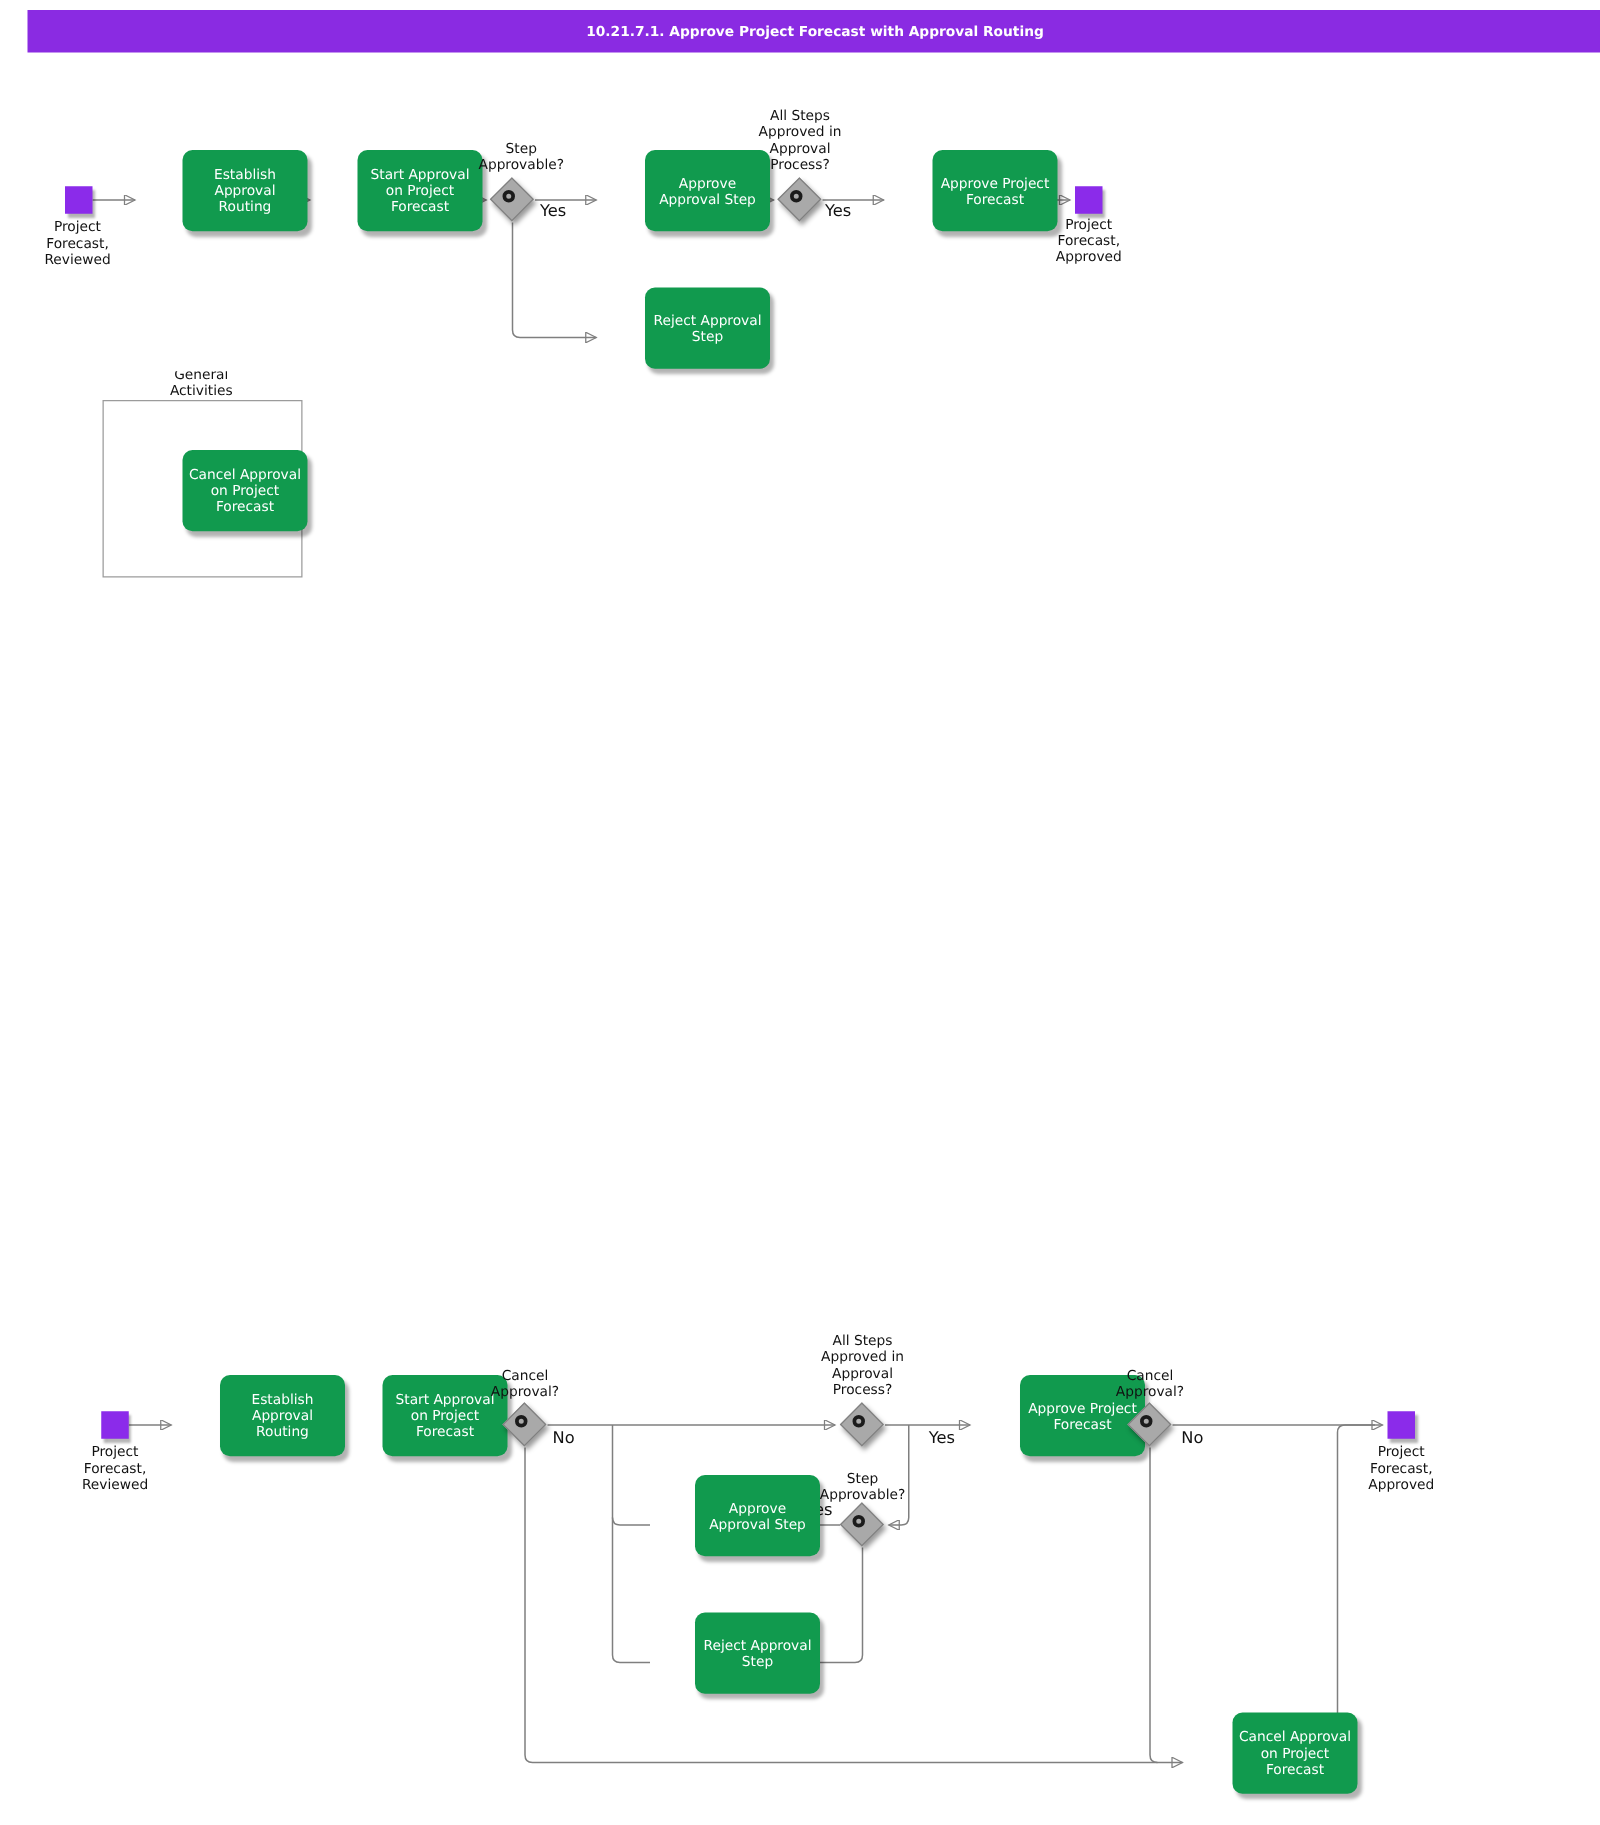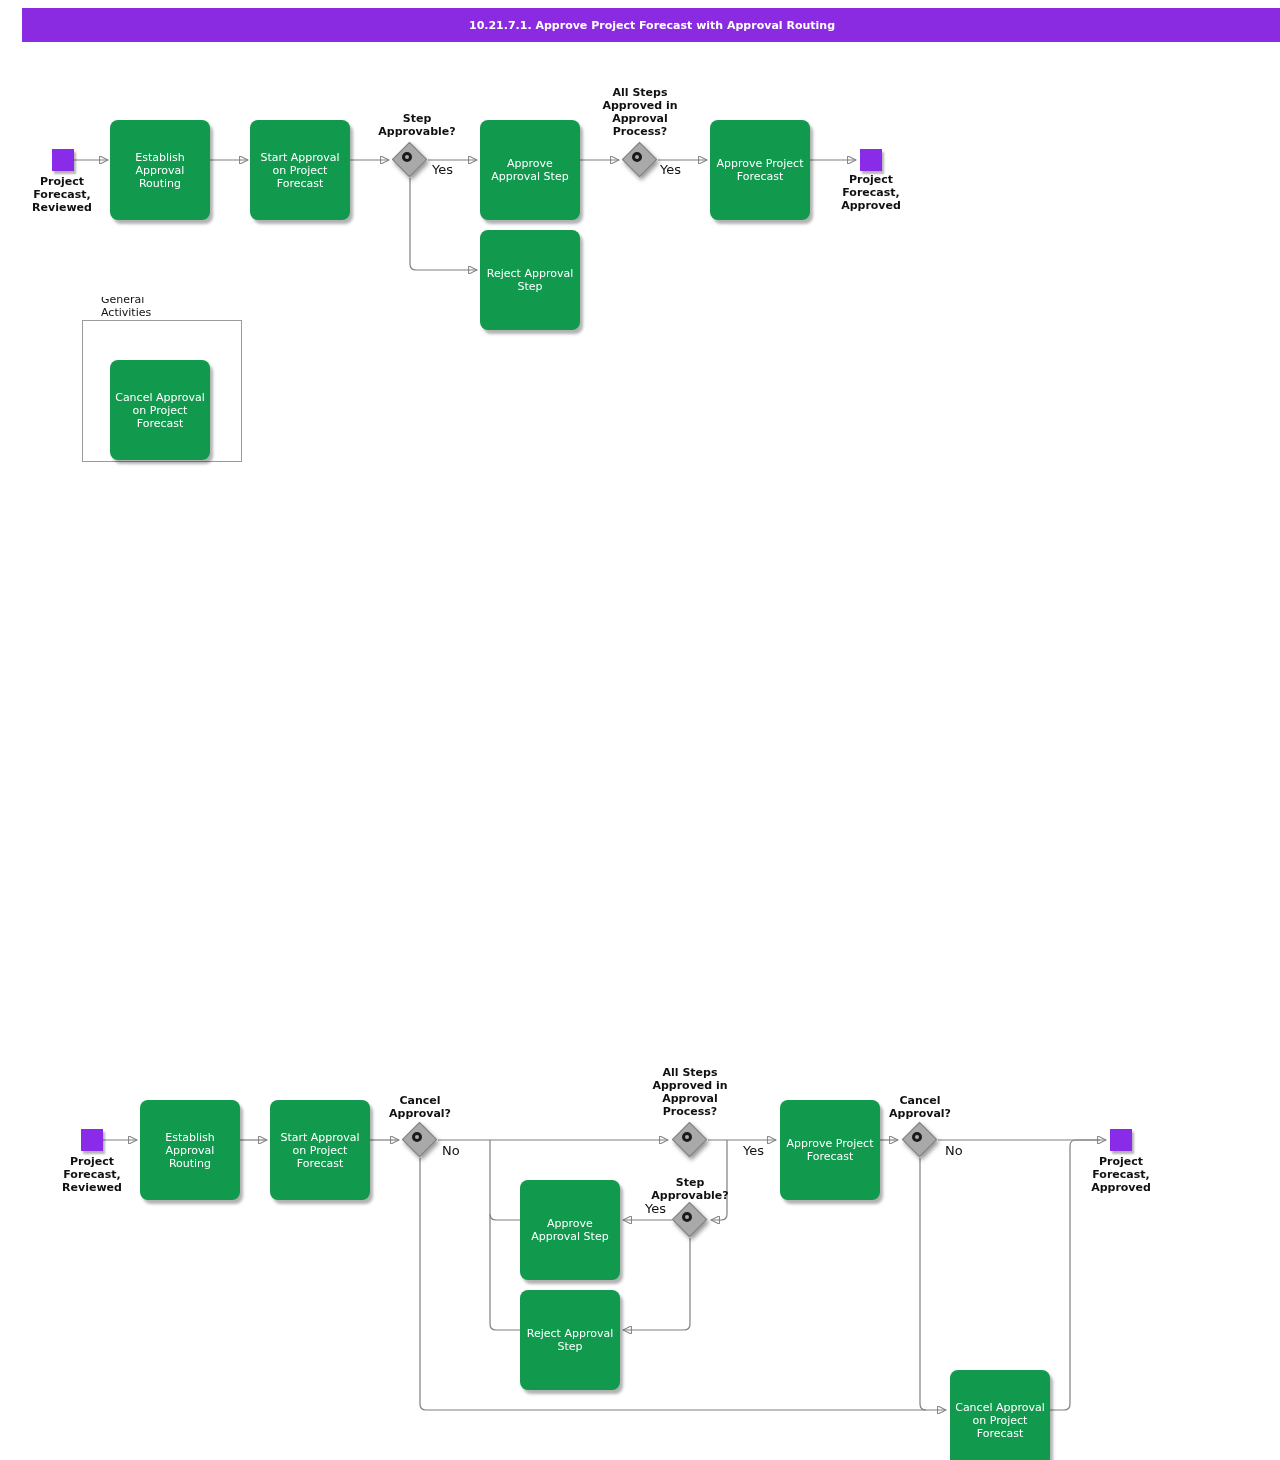--- a/index.html
+++ b/index.html
@@ -17,26 +17,27 @@
     position:absolute; left:22px; top:8px; width:1260px; height:34px;
     background:var(--title-bar); color:#ffffff;
     display:flex; align-items:center; justify-content:center;
     font-size:11px; font-weight:bold;
   }
 
   svg.wires { position:absolute; left:0; top:0; width:1280px; height:1460px; z-index:1; }
   svg.wires path { fill:none; stroke:var(--connector-gray); stroke-width:1.2px; }
 
   .activity {
-    position:absolute; width:100px; height:100px; z-index:2;
+    position:absolute; width:100px; height:65px; z-index:2;
     background:var(--activity-green); border-radius:8px;
     box-shadow:3px 4px 3px rgba(0,0,0,0.30);
     color:#ffffff; display:flex; align-items:center; justify-content:center;
     text-align:center; font-size:11px; line-height:13px; white-space:pre-line;
     cursor:pointer;
+    margin-left:36px;
   }
   .event {
     position:absolute; width:22px; height:22px; z-index:2;
     background:var(--event-purple);
     box-shadow:2px 3px 2px rgba(0,0,0,0.30);
   }
   .diamond-wrap {
     position:absolute; width:36px; height:36px; z-index:2;
     filter:drop-shadow(2px 3px 2px rgba(0,0,0,0.40));
   }
@@ -44,36 +45,36 @@
     position:absolute; left:5px; top:5px; width:25px; height:25px;
     background:var(--diamond-gray); border:1px solid #808080;
     transform:rotate(45deg);
   }
   .diamond-circle {
     position:absolute; left:10px; top:10px; width:10px; height:10px;
     border:3px solid #1b1b1b; border-radius:50%;
   }
   .lbl {
     position:absolute; z-index:2; width:120px; text-align:center;
-    font-size:11px; line-height:13px; color:#111111; white-space:pre-line;font-weight:bold;
+    font-size:11px; line-height:13px; color:#111111; white-space:pre-line;
   }
   .lbl.narrow { width:90px; }
   .edge-lbl {
     position:absolute; z-index:2; font-size:13px; line-height:12px; color:#111111;
   }
   .group-box {
     position:absolute; left:82px; top:320px; width:160px; height:142px;
     border:1px solid #9b9b9b; background:#ffffff; z-index:1;
   }
   .group-lbl-clip {
     position:absolute; left:101px; top:297px; width:120px; height:26px;
     overflow:hidden; z-index:2;
   }
   .group-lbl-clip .lbl-inner {
-    margin-top:-4px; 
+    margin-top:-4px; text-align:center;
     font-size:11px; line-height:13px; color:#111111; white-space:pre-line;
   }
 </style>
 </head>
 <body>
 
 <div id="canvas">
 
   <div class="title-bar">10.21.7.1. Approve Project Forecast with Approval Routing</div>
 

